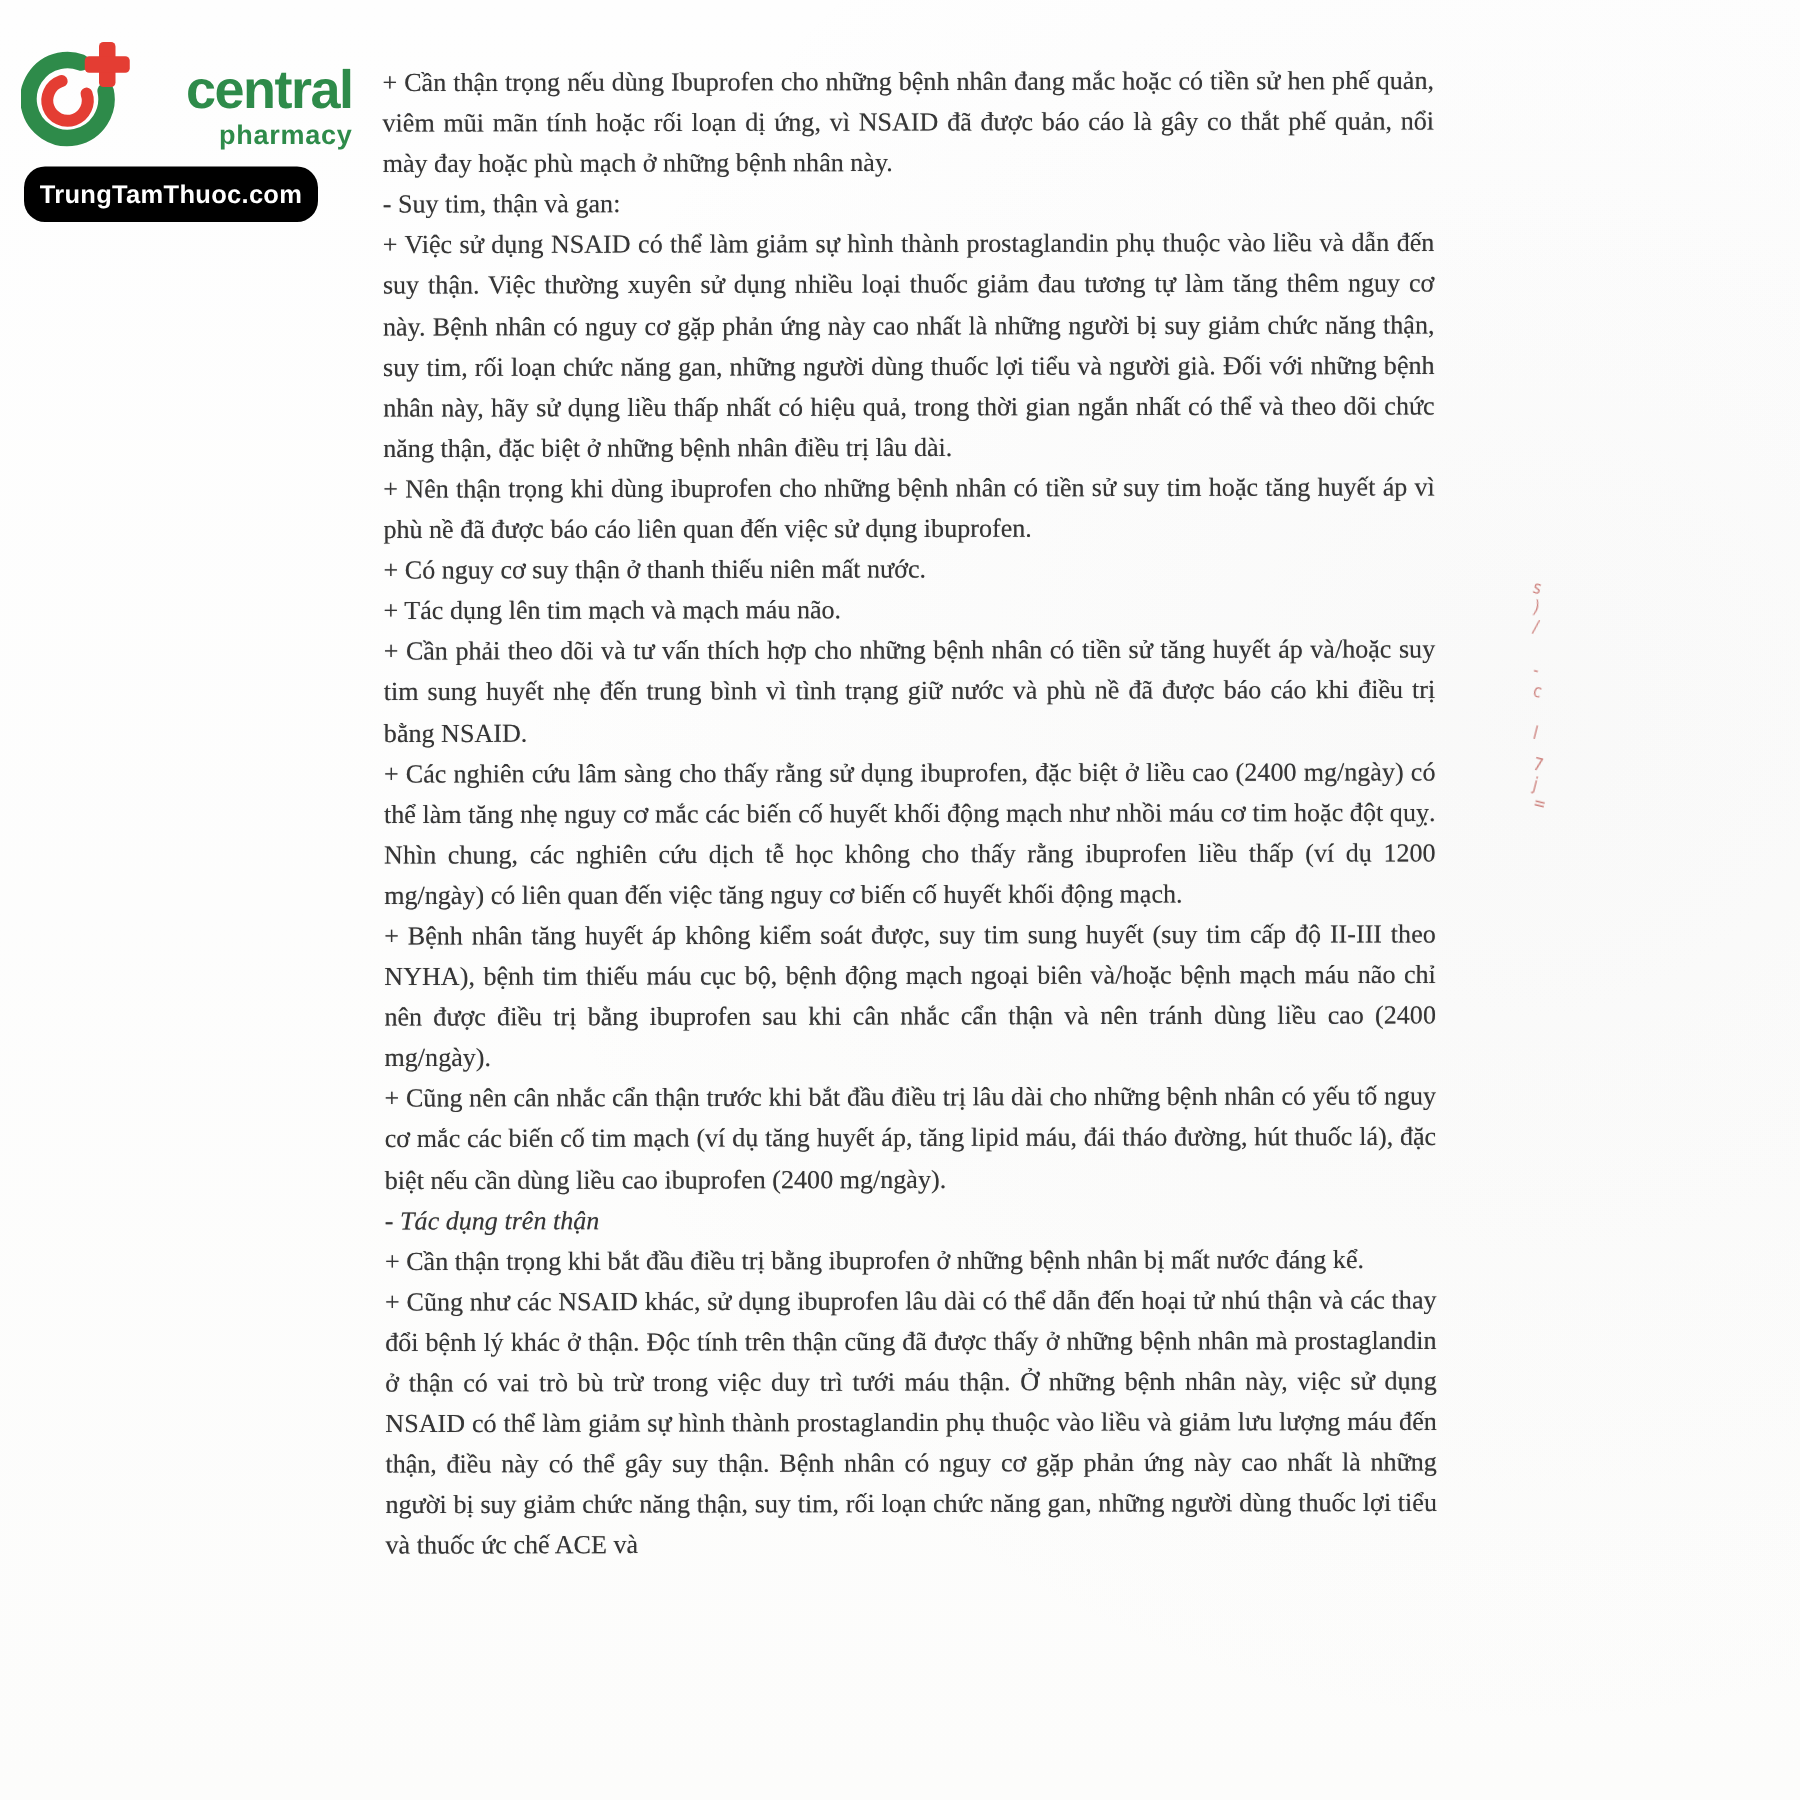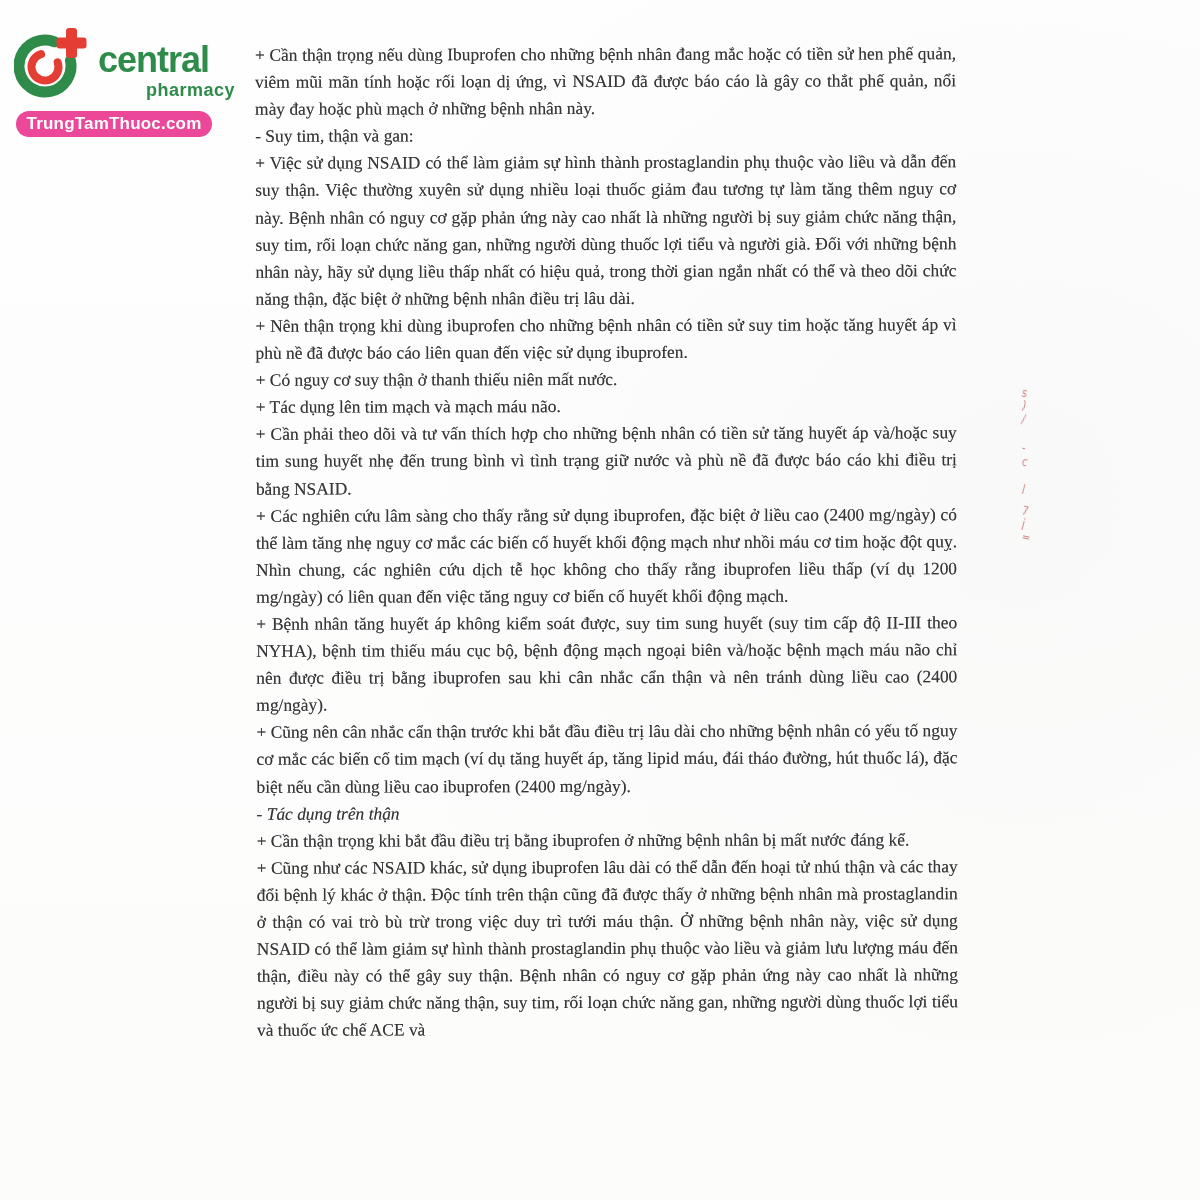--- a/index.html
+++ b/index.html
@@ -22,20 +22,21 @@
       radial-gradient(circle at 85% 40%, rgba(180,180,180,0.06), rgba(0,0,0,0) 55%),
       linear-gradient(180deg, #fefefe 0%, #fcfcfb 100%);
   }
 
   
   .logo {
     position: absolute;
     left: 14px;
     top: 26px;
     width: 220px;
+    text-align: right;
   }
   .logo-top {
     display: flex;
     align-items: flex-start;
   }
   .logo-mark {
     width: 78px;
     height: 76px;
     flex: 0 0 auto;
   }
@@ -59,22 +60,22 @@
     letter-spacing: 0.5px;
     color: #2e8b4a;
     margin-top: 3px;
     margin-left: 48px;
     line-height: 1;
   }
   .brand-badge {
     margin-top: 9px;
     margin-left: 2px;
     width: 196px;
-    height: 26px;
-    background: #ec4899;
+    height: 37px;
+    background: #000000;
     border-radius: 14px;
     display: flex;
     align-items: center;
     justify-content: center;
     font-family: "Liberation Sans", sans-serif;
     font-weight: 700;
     font-size: 17px;
     color: #ffffff;
     letter-spacing: 0.2px;
   }

